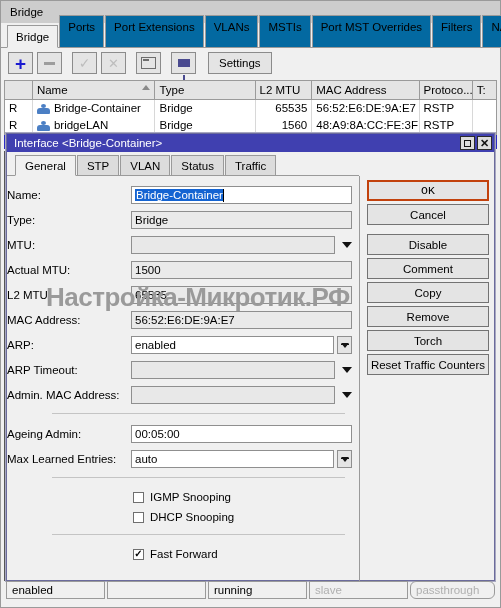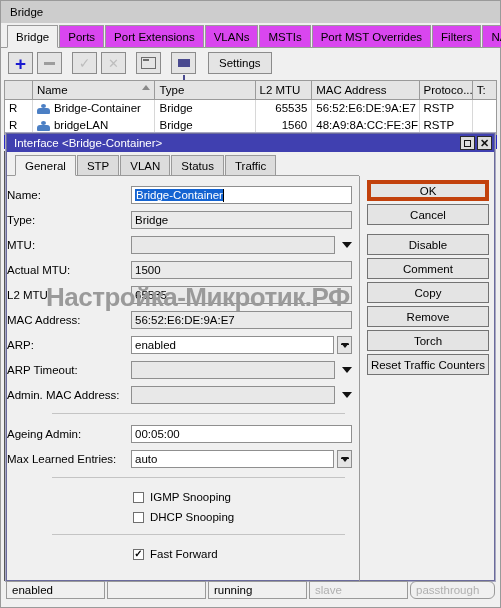--- a/index.html
+++ b/index.html
@@ -11,21 +11,21 @@
   }
   #app{position:relative;width:501px;height:608px;background:#f0f0f0;overflow:hidden;}
 
   
   .bridge-win{position:absolute;left:0;top:0;width:501px;height:608px;
     background:#f0f0f0;border:1px solid #9a9a9a;box-sizing:border-box;}
   .bridge-title{height:22px;background:#cdcdcd;display:flex;align-items:center;
     padding-left:9px;color:#000;font-size:11.5px;}
   .bridge-tabs{height:25px;background:#f0f0f0;display:flex;align-items:flex-end;
     padding-left:6px;border-bottom:1px solid #9a9a9a;box-sizing:border-box;}
-  .btab{height:22px;line-height:22px;padding:0 8px;background:#d946ef;
+  .btab{height:32px;line-height:22px;padding:0 8px;background:#0369a1;
     border:1px solid #9a9a9a;border-bottom:none;margin-right:1px;
     font-size:11.5px;white-space:nowrap;box-sizing:border-box;}
   .btab.active{background:#f0f0f0;border-bottom:1px solid #f0f0f0;
     position:relative;top:1px;height:23px;line-height:22px;}
 
   .toolbar{height:30px;display:flex;align-items:center;padding-left:7px;gap:4px;background:#f0f0f0;}
   .tb-btn{width:25px;height:22px;background:#e4e4e4;border:1px solid #8b8b8b;
     display:flex;align-items:center;justify-content:center;box-sizing:border-box;}
   .tb-btn.gap{margin-left:6px;}
   .tb-settings{height:22px;padding:0 10px;background:#e4e4e4;border:1px solid #8b8b8b;
@@ -108,21 +108,21 @@
   .cbrow{display:flex;align-items:center;height:20px;padding-left:126px;}
   .cbox{width:11px;height:11px;border:1px solid #6f6f6f;background:#fff;margin-right:6px;
     display:flex;align-items:center;justify-content:center;box-sizing:border-box;flex:0 0 auto;}
   .cbox .tick{font-size:10px;line-height:1;color:#000;font-weight:bold;}
   .cblab{font-size:11.5px;}
 
   .btncol{position:absolute;right:5px;top:28px;width:122px;}
   .dbtn{height:21px;background:#e4e4e4;border:1px solid #737373;
     display:flex;align-items:center;justify-content:center;font-size:11.5px;
     margin-bottom:3px;box-sizing:border-box;}
-  .dbtn.primary{border:4px solid #c2410c;}
+  .dbtn.primary{border:2px solid #c2410c;font-family:Liberation Mono, monospace;}
   .dbtn.grp{margin-top:9px;}
 
   .statusbar{position:absolute;left:6px;bottom:9px;width:489px;height:18px;display:flex;}
   .sbcell{border:1px solid #9a9a9a;background:#f0f0f0;margin-right:2px;
     display:flex;align-items:center;padding-left:5px;font-size:11.5px;box-sizing:border-box;}
   .sbcell.dim{color:#b0b0b0;}
   .sb1{width:99px;}.sb2{width:99px;}.sb3{width:99px;}.sb4{width:99px;}.sb5{width:85px;margin-right:0;border-radius:6px;}
 
   .watermark{position:absolute;left:46px;top:282px;font-size:26px;font-weight:bold;
     color:#9a9a9a;letter-spacing:-0.5px;white-space:nowrap;pointer-events:none;

